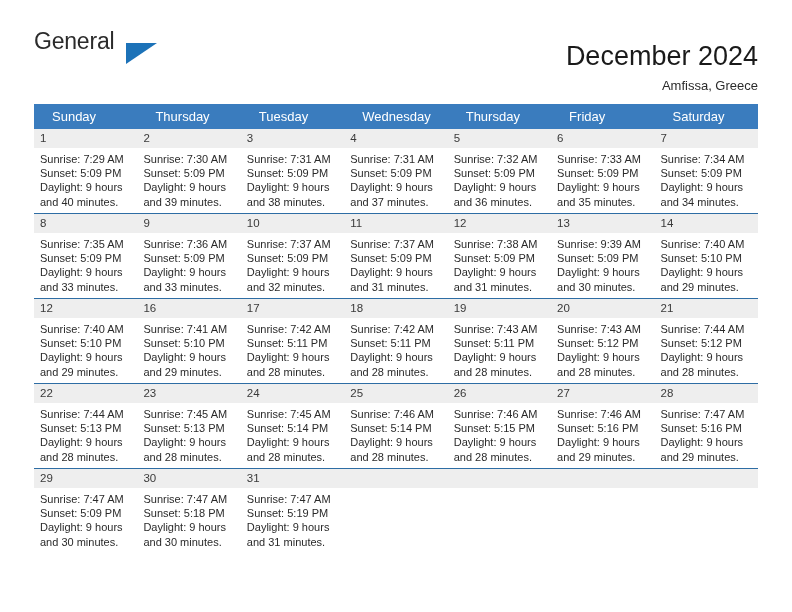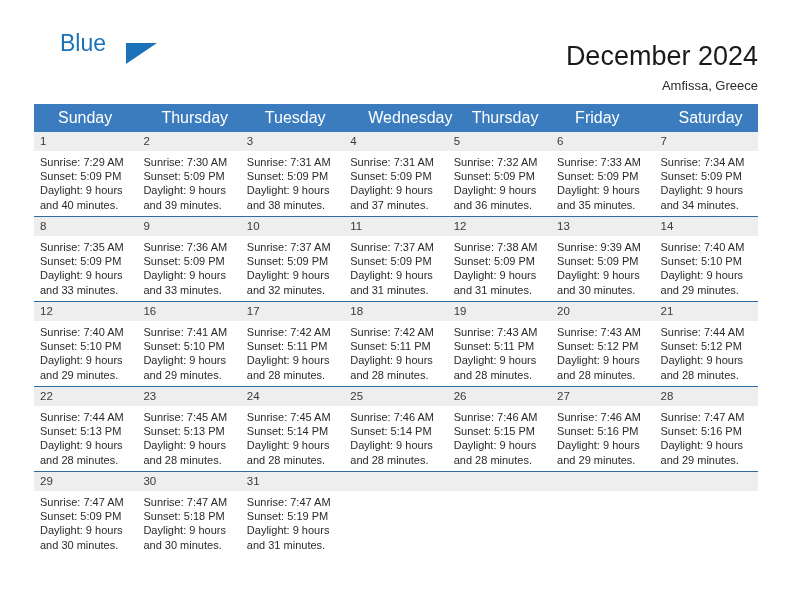--- a/index.html
+++ b/index.html
@@ -82,24 +82,24 @@
     position: absolute;
     left: 34px;
     top: 104px;
     width: 724px;
     border-collapse: collapse;
     table-layout: fixed;
   }
   .calendar th {
     background: #3a7cbe;
     color: #ffffff;
-    font-size: 16px;
+    font-size: 13px;
     font-weight: normal;
     text-align: left;
-    padding: 5px 0 5px 24px;
+    padding: 5px 0 5px 18px;
     height: 11px;
     border: none;
   }
   .calendar td {
     vertical-align: top;
     padding: 0;
     border: none;
     width: 103.4px;
     height: 84px;
     background: #ffffff;
@@ -129,22 +129,22 @@
   }
   .details div {
     white-space: nowrap;
   }
 </style>
 </head>
 <body>
 
 <div class="page-header">
   <div class="brand">
+    <span class="brand-general">General</span>
     <span class="brand-triangle"></span>
-    <span class="brand-blue">Blue</span>
   </div>
   <div class="title-block">
     <div class="cal-title">December 2024</div>
     <div class="cal-subtitle">Amfissa, Greece</div>
   </div>
 </div>
 
 <table class="calendar">
   <thead>
     <tr>

